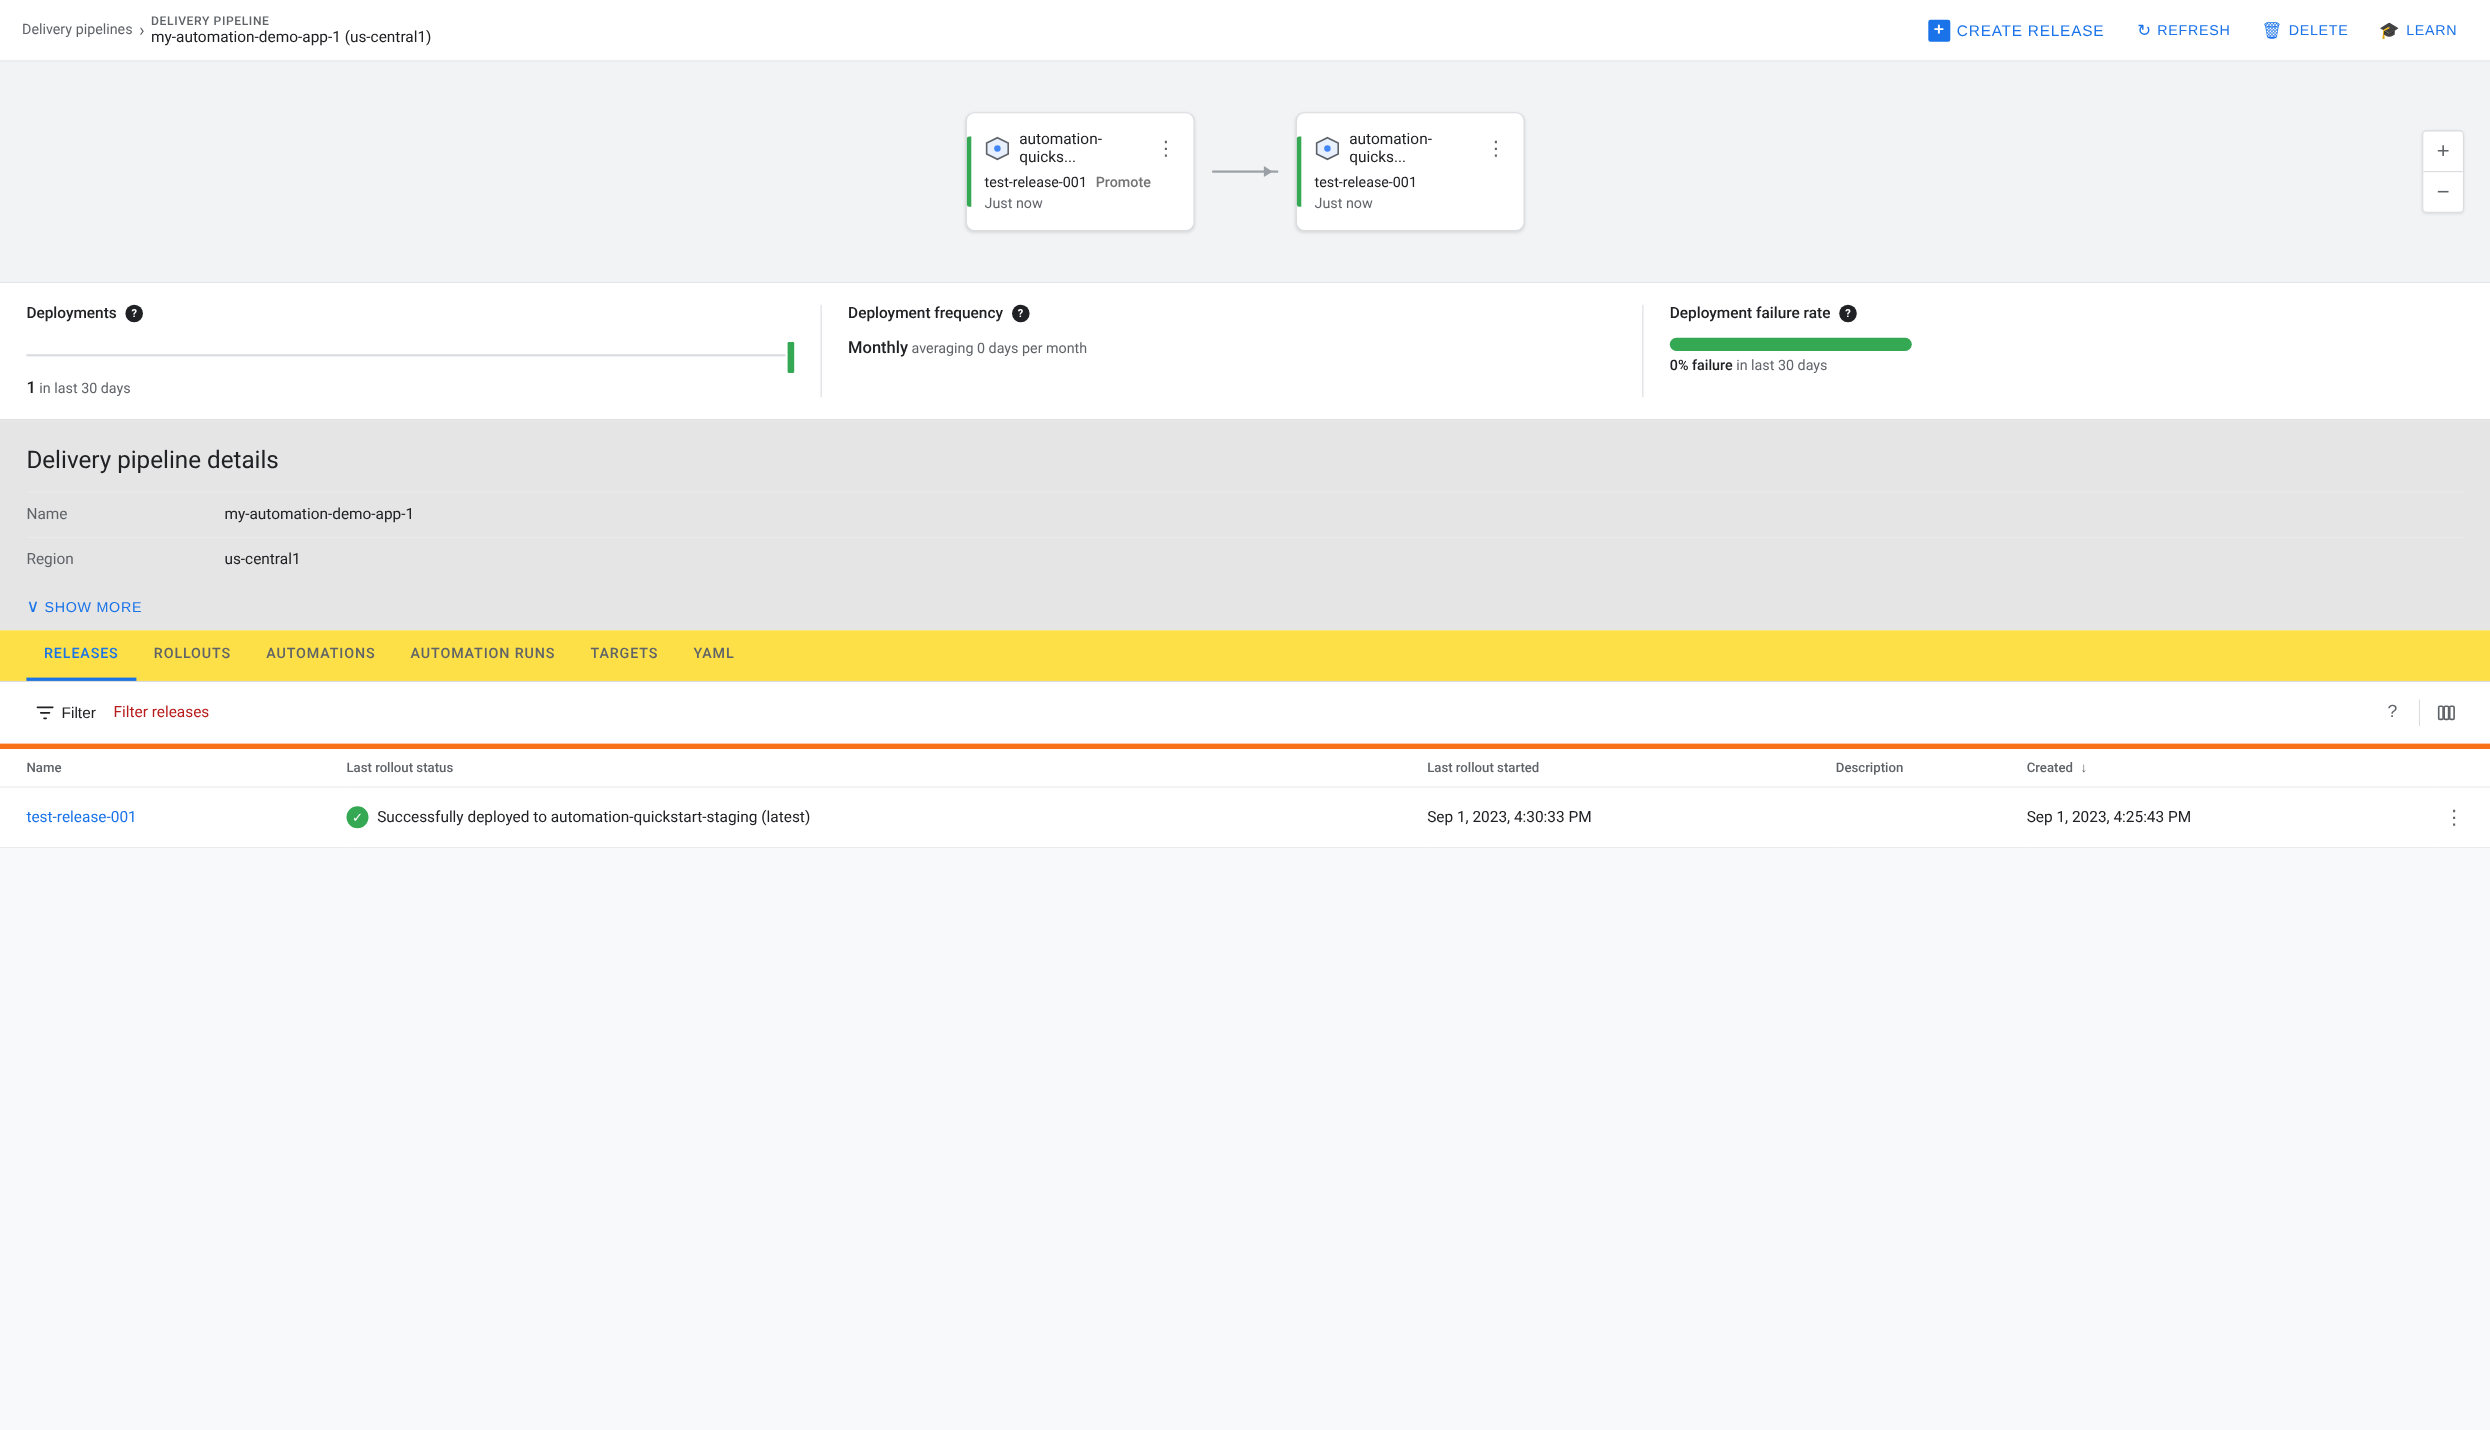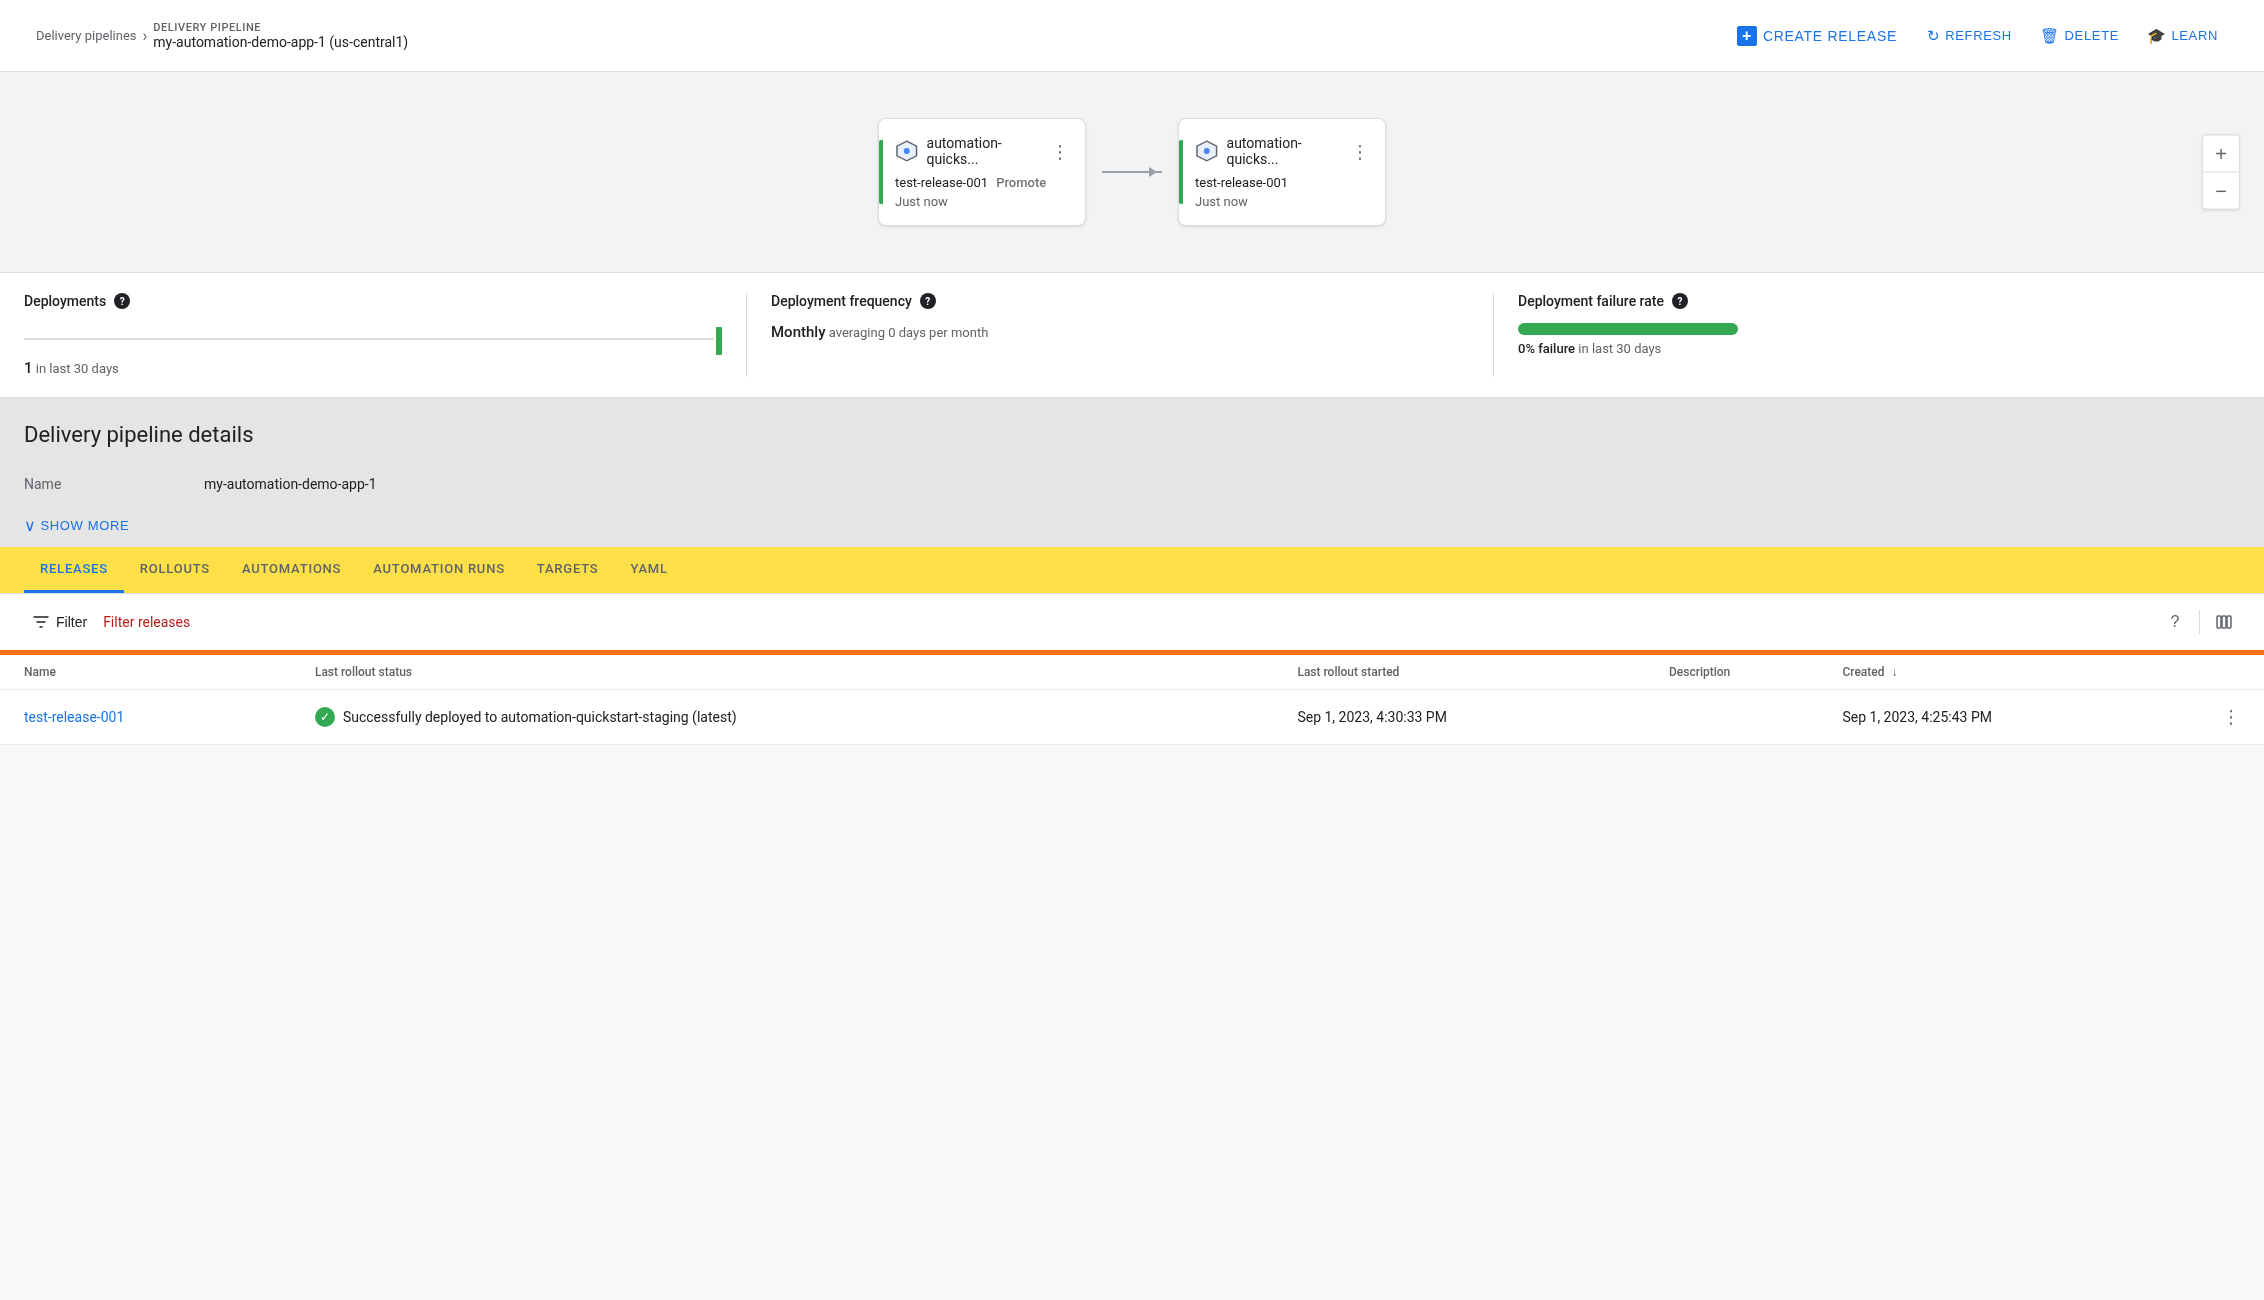--- a/index.html
+++ b/index.html
@@ -4,22 +4,22 @@
   <style>
     * { box-sizing: border-box; margin: 0; padding: 0; }
     body { font-family: 'Google Sans', Roboto, Arial, sans-serif; font-size: 14px; color: #202124; background: #f8f9fa; }
 
     
     .top-bar {
       display: flex;
       align-items: center;
       background: #fff;
       border-bottom: 1px solid #dadce0;
-      padding: 0 36px;
-      height: 72px;
+      padding: 0 20px;
+      height: 56px;
       gap: 12px;
     }
     .breadcrumb {
       display: flex; align-items: center; gap: 6px; font-size: 13px; color: #5f6368; flex: 1;
     }
     .breadcrumb-link { color: #5f6368; text-decoration: none; }
     .breadcrumb-chevron { color: #5f6368; font-size: 16px; }
     .breadcrumb-current { display: flex; flex-direction: column; }
     .breadcrumb-current-label { font-size: 11px; font-weight: 500; color: #5f6368; letter-spacing: 0.05em; text-transform: uppercase; }
     .breadcrumb-current-name { font-size: 14px; color: #202124; }
@@ -372,20 +372,24 @@
   </div>
 </div>
 
 <div class="details-section">
   <h2 class="details-title">Delivery pipeline details</h2>
   <table class="details-table">
     <tbody>
       <tr>
         <td>Name</td>
         <td>my-automation-demo-app-1</td>
+      </tr>
+      <tr>
+        <td>Region</td>
+        <td>us-central1</td>
       </tr>
     </tbody>
   </table>
   <button class="show-more-btn">
     <span style="font-size:16px;">∨</span>
     <span>SHOW MORE</span>
   </button>
 </div>
 
 <div class="tabs-bar">

